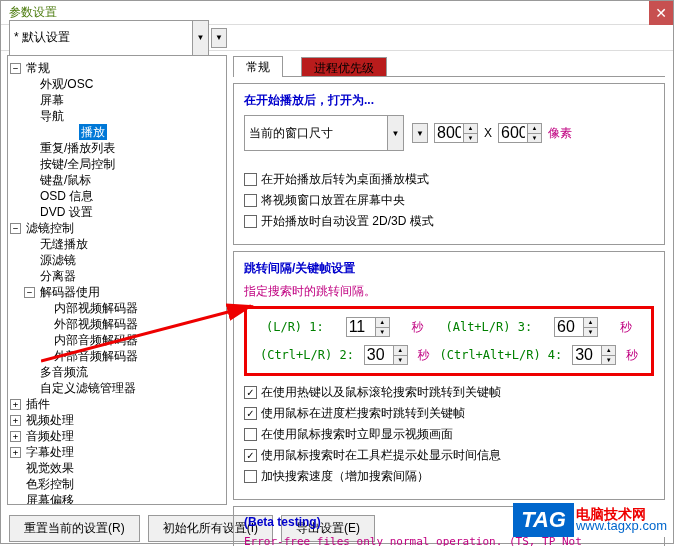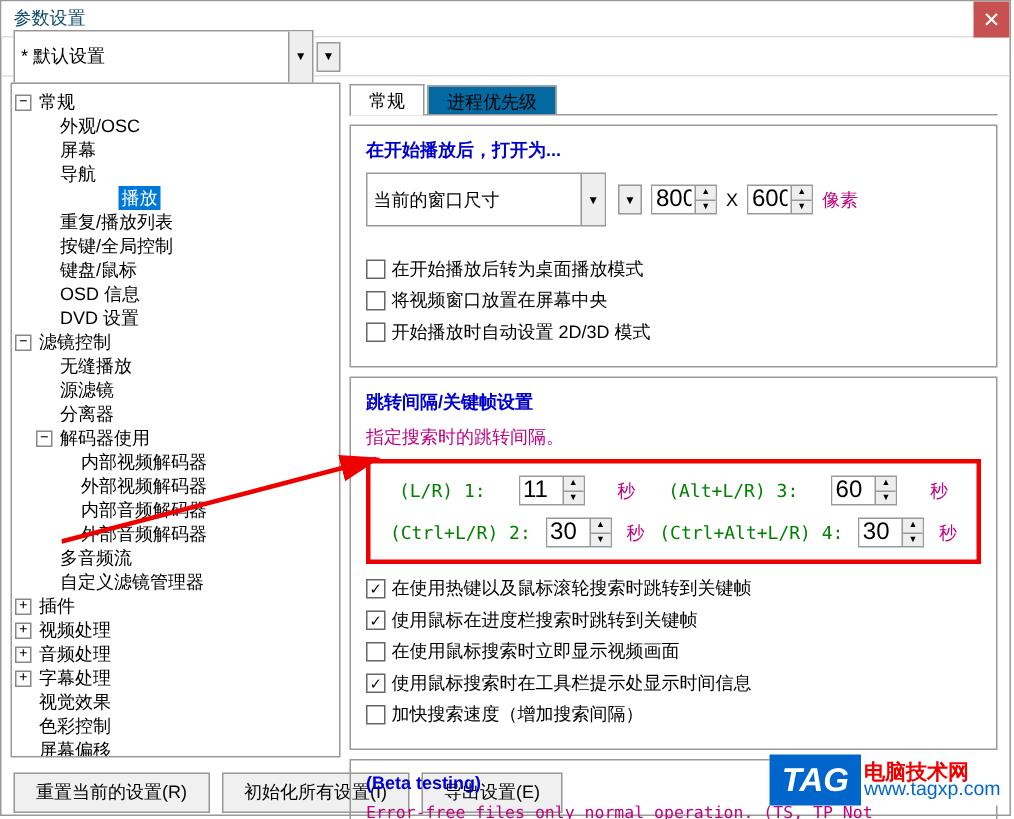--- a/index.html
+++ b/index.html
@@ -1,36 +1,36 @@
 <!DOCTYPE html>
 <html><head>
 <meta charset="utf-8">
 <style>
 * { box-sizing: border-box; margin: 0; padding: 0; }
 body { font-family: "Microsoft YaHei", SimSun, sans-serif; font-size: 12px; background: #fff; width: 676px; height: 546px; overflow: hidden; position: relative; }
 .window { border: 1px solid #999; width: 674px; height: 544px; position: relative; background: #fff; }
 .titlebar { height: 24px; background: #fff; display: flex; align-items: center; padding-left: 8px; border-bottom: 1px solid #ddd; }
-.titlebar-text { font-size: 12px; color: #0c4a6e; }
+.titlebar-text { font-size: 12px; color: #4d7c0f; }
 .close-btn { position: absolute; right: 0; top: 0; width: 24px; height: 24px; background: #c75050; color: #fff; display: flex; align-items: center; justify-content: center; font-size: 14px; cursor: pointer; }
 .toolbar { height: 26px; display: flex; align-items: center; padding: 0 8px; gap: 0; border-bottom: 1px solid #ddd; }
 .combo { height: 36px; border: 1px solid #999; background: #fff; position: relative; display: flex; align-items: center; padding: 0 18px 0 4px; }
 .combo-arrow { position: absolute; right: 0; top: 0; width: 16px; height: 100%; background: #eee; border-left: 1px solid #999; display: flex; align-items: center; justify-content: center; font-size: 8px; }
 .dropdown-btn { width: 16px; height: 20px; border: 1px solid #999; background: #eee; display: flex; align-items: center; justify-content: center; font-size: 8px; margin-left: 2px; }
 .main { display: flex; height: 458px; }
 .tree-panel { width: 220px; border: 1px solid #999; margin: 4px 0 4px 6px; overflow: hidden; background: #fff; }
 .tree { padding: 4px 2px; font-size: 12px; line-height: 16px; }
 .tree-item { white-space: nowrap; display: flex; align-items: center; height: 16px; }
 .tree-toggle { width: 11px; height: 11px; border: 1px solid #888; display: inline-flex; align-items: center; justify-content: center; font-size: 9px; margin-right: 3px; font-family: monospace; line-height: 1; }
 .tree-line { display: inline-block; width: 14px; }
 .tree-label { padding: 0 2px; }
 .tree-label.selected { background: #0078d7; color: #fff; margin-left: 41px; }
 .content { flex: 1; padding: 4px 8px 4px 6px; position: relative; }
 .tabs { display: flex; border-bottom: 1px solid #999; height: 22px; }
 .tab { padding: 2px 12px; border: 1px solid #999; border-bottom: none; background: #fff; margin-right: 2px; font-size: 12px; position: relative; top: 1px; }
-.tab.inactive { background: #0369a1; top: 2px; height: 19px; }
+.tab.inactive { background: #b91c1c; top: 2px; height: 19px; margin-left: 16px; }
 .fieldset { border: 1px solid #999; margin-top: 6px; padding: 8px 10px 10px; position: relative; }
 .fieldset-title { color: #0000cc; font-weight: bold; font-size: 12px; margin-bottom: 6px; }
 .row { display: flex; align-items: center; margin-bottom: 20px; gap: 6px; }
 .checkbox-row { display: flex; align-items: center; margin-bottom: 4px; gap: 4px; }
 .checkbox { width: 13px; height: 13px; border: 1px solid #666; background: #fff; display: flex; align-items: center; justify-content: center; font-size: 10px; }
 .checkbox.checked::after { content: "✓"; font-size: 10px; color: #000; }
 .spinner { display: inline-flex; border: 1px solid #999; height: 20px; background: #fff; }
 .spinner input { border: none; width: 28px; text-align: left; padding: 0 2px; font-size: 16px; outline: none; }
 .spinner-btns { width: 14px; display: flex; flex-direction: column; border-left: 1px solid #999; }
 .spinner-btn { flex: 1; background: #eee; font-size: 6px; display: flex; align-items: center; justify-content: center; border-bottom: 1px solid #999; }

